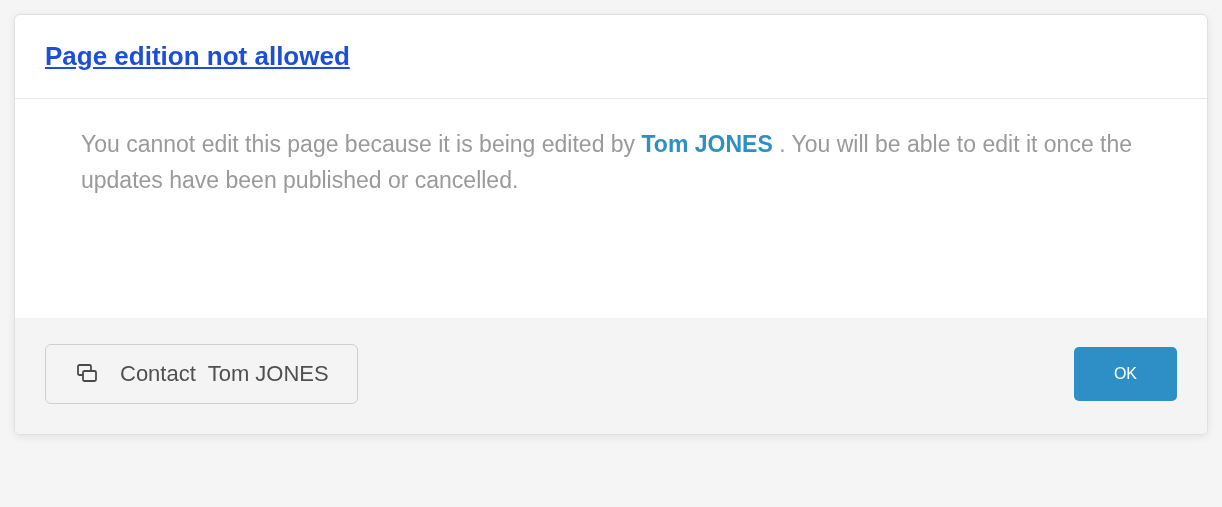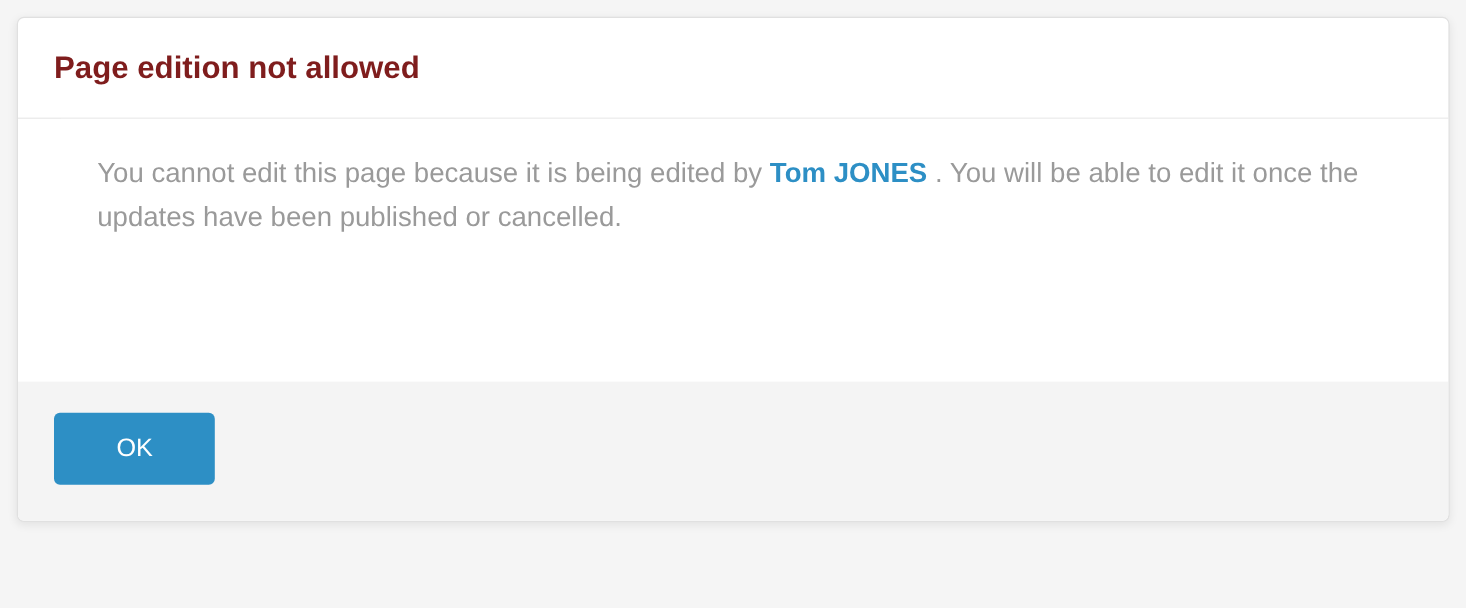--- a/index.html
+++ b/index.html
@@ -20,21 +20,22 @@
       box-shadow: 0 2px 8px rgba(0,0,0,0.08);
       overflow: hidden;
     }
     .modal-header {
       padding: 26px 30px 26px 30px;
       border-bottom: 1px solid #e8e8e8;
     }
     .modal-title {
       font-size: 26px;
       font-weight: 700;
-      color: #7f1d1d;
+      color: #1d4ed8;
+      text-decoration: underline;
     }
     .modal-body {
       padding: 28px 30px 120px 30px;
       background: #ffffff;
       margin-left: 36px;
     }
     .modal-message {
       font-size: 23px;
       line-height: 1.55;
       color: #9a9a9a;
@@ -71,37 +72,49 @@
       height: 26px;
       color: #4a4a4a;
     }
     .contact-label-strong {
       font-weight: 400;
     }
     .ok-btn {
       background: #2d8fc5;
       border: none;
       border-radius: 5px;
-      padding: 18px 52px;
-      font-size: 21px;
+      padding: 18px 40px;
+      font-size: 16px;
       color: #ffffff;
       cursor: pointer;
       font-weight: 400;
     }
   </style>
 </head>
 <body>
 
 <div class="modal">
   <div class="modal-header">
     <h2 class="modal-title">Page edition not allowed</h2>
   </div>
   <div class="modal-body">
     <p class="modal-message">
       <span>You cannot edit this page because it is being edited by </span>
       <span class="user">Tom JONES</span>
       <span> . You will be able to edit it once the updates have been published or cancelled.</span>
     </p>
   </div>
   <div class="modal-footer">
+    <button class="contact-btn">
+      <span class="contact-icon">
+        <svg viewBox="0 0 24 24" width="24" height="24" fill="none" stroke="currentColor" stroke-width="1.8">
+          <rect x="3" y="3" width="13" height="10" rx="1.5"></rect>
+          <rect x="8" y="9" width="13" height="10" rx="1.5" fill="#f4f4f4"></rect>
+        </svg>
+      </span>
+      <span>
+        <span>Contact</span>&nbsp;
+        <span class="contact-label-strong">Tom JONES</span>
+      </span>
+    </button>
     <button class="ok-btn">OK</button>
   </div>
 </div>
 
 </body></html>

